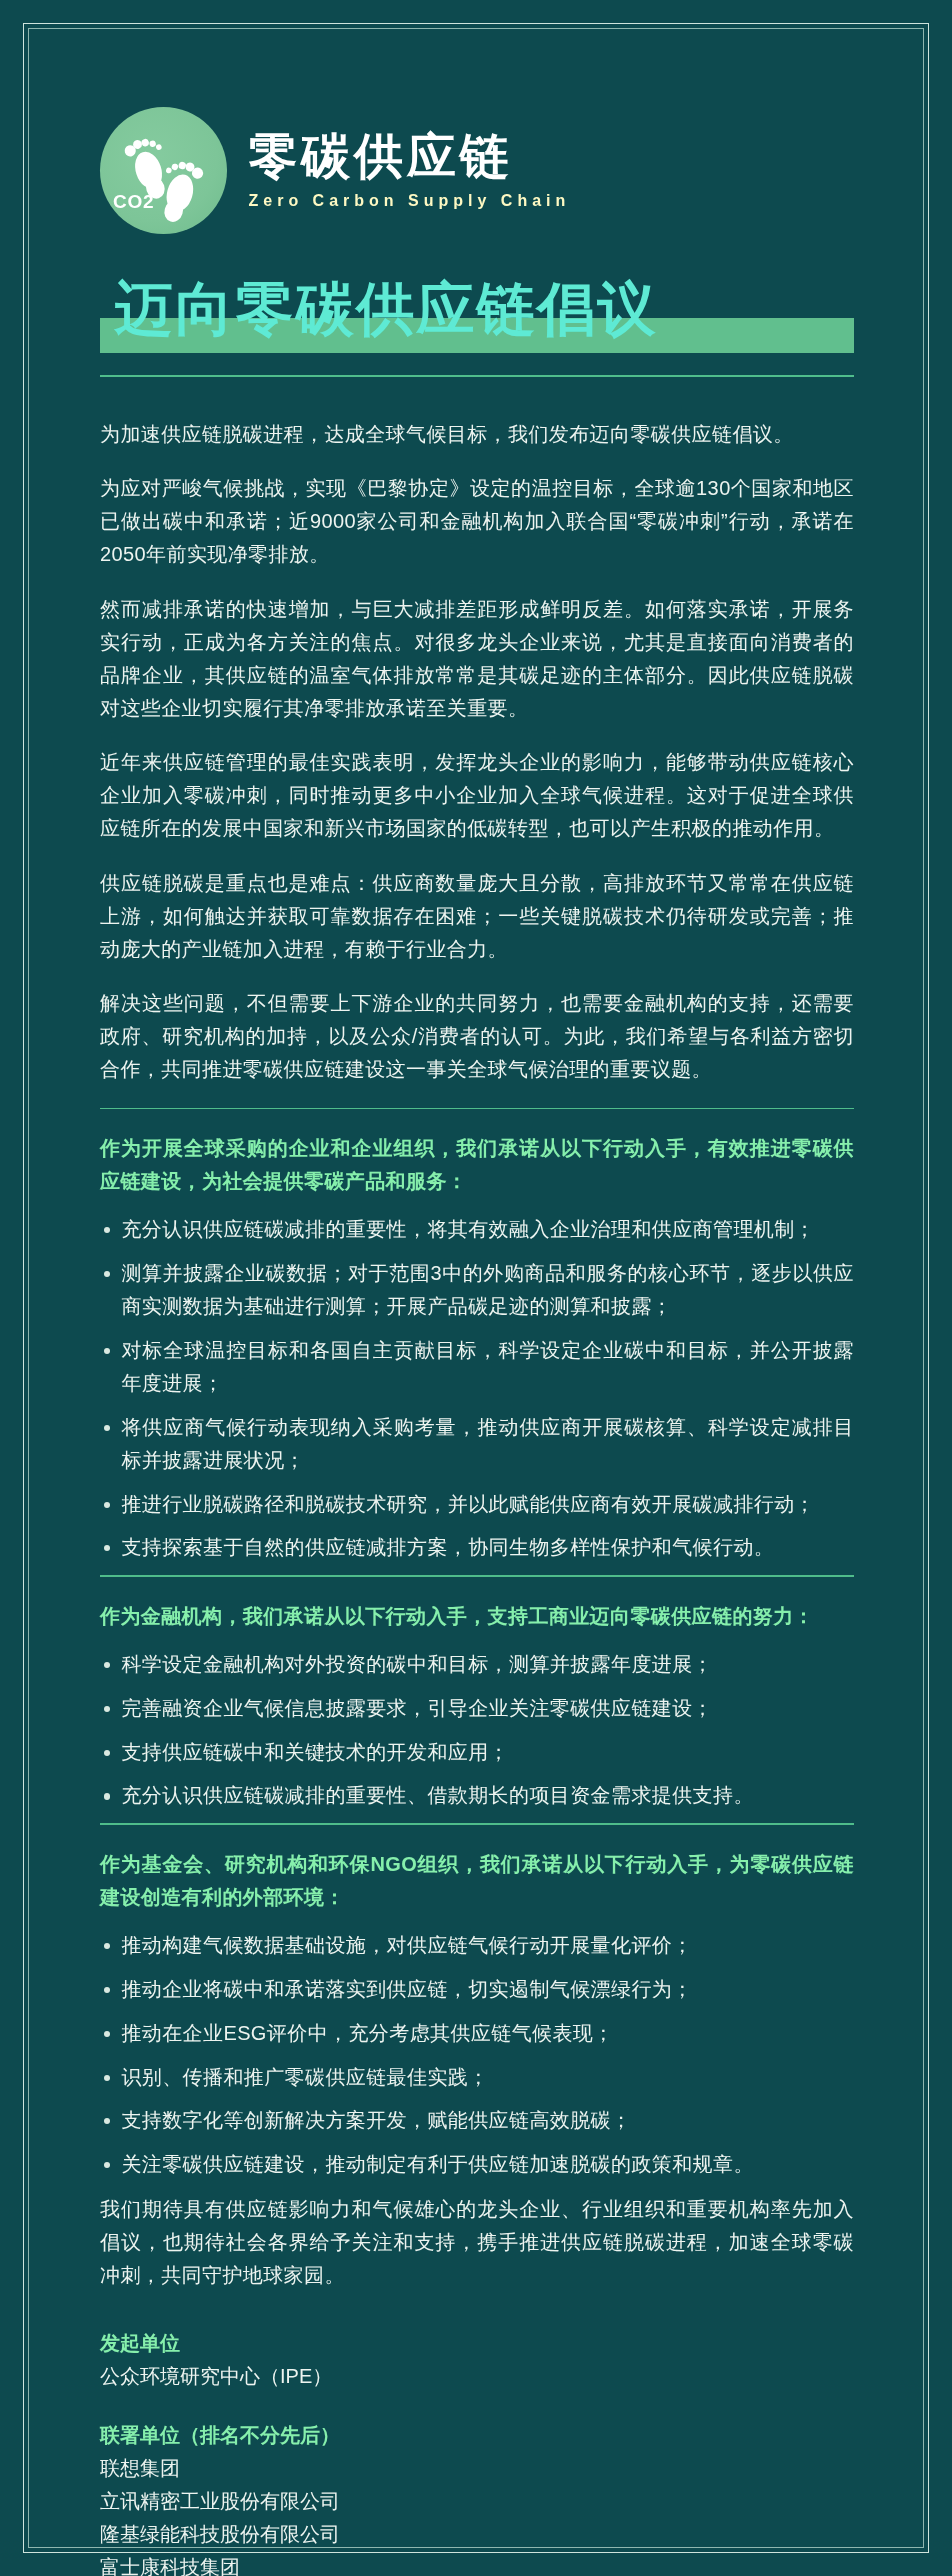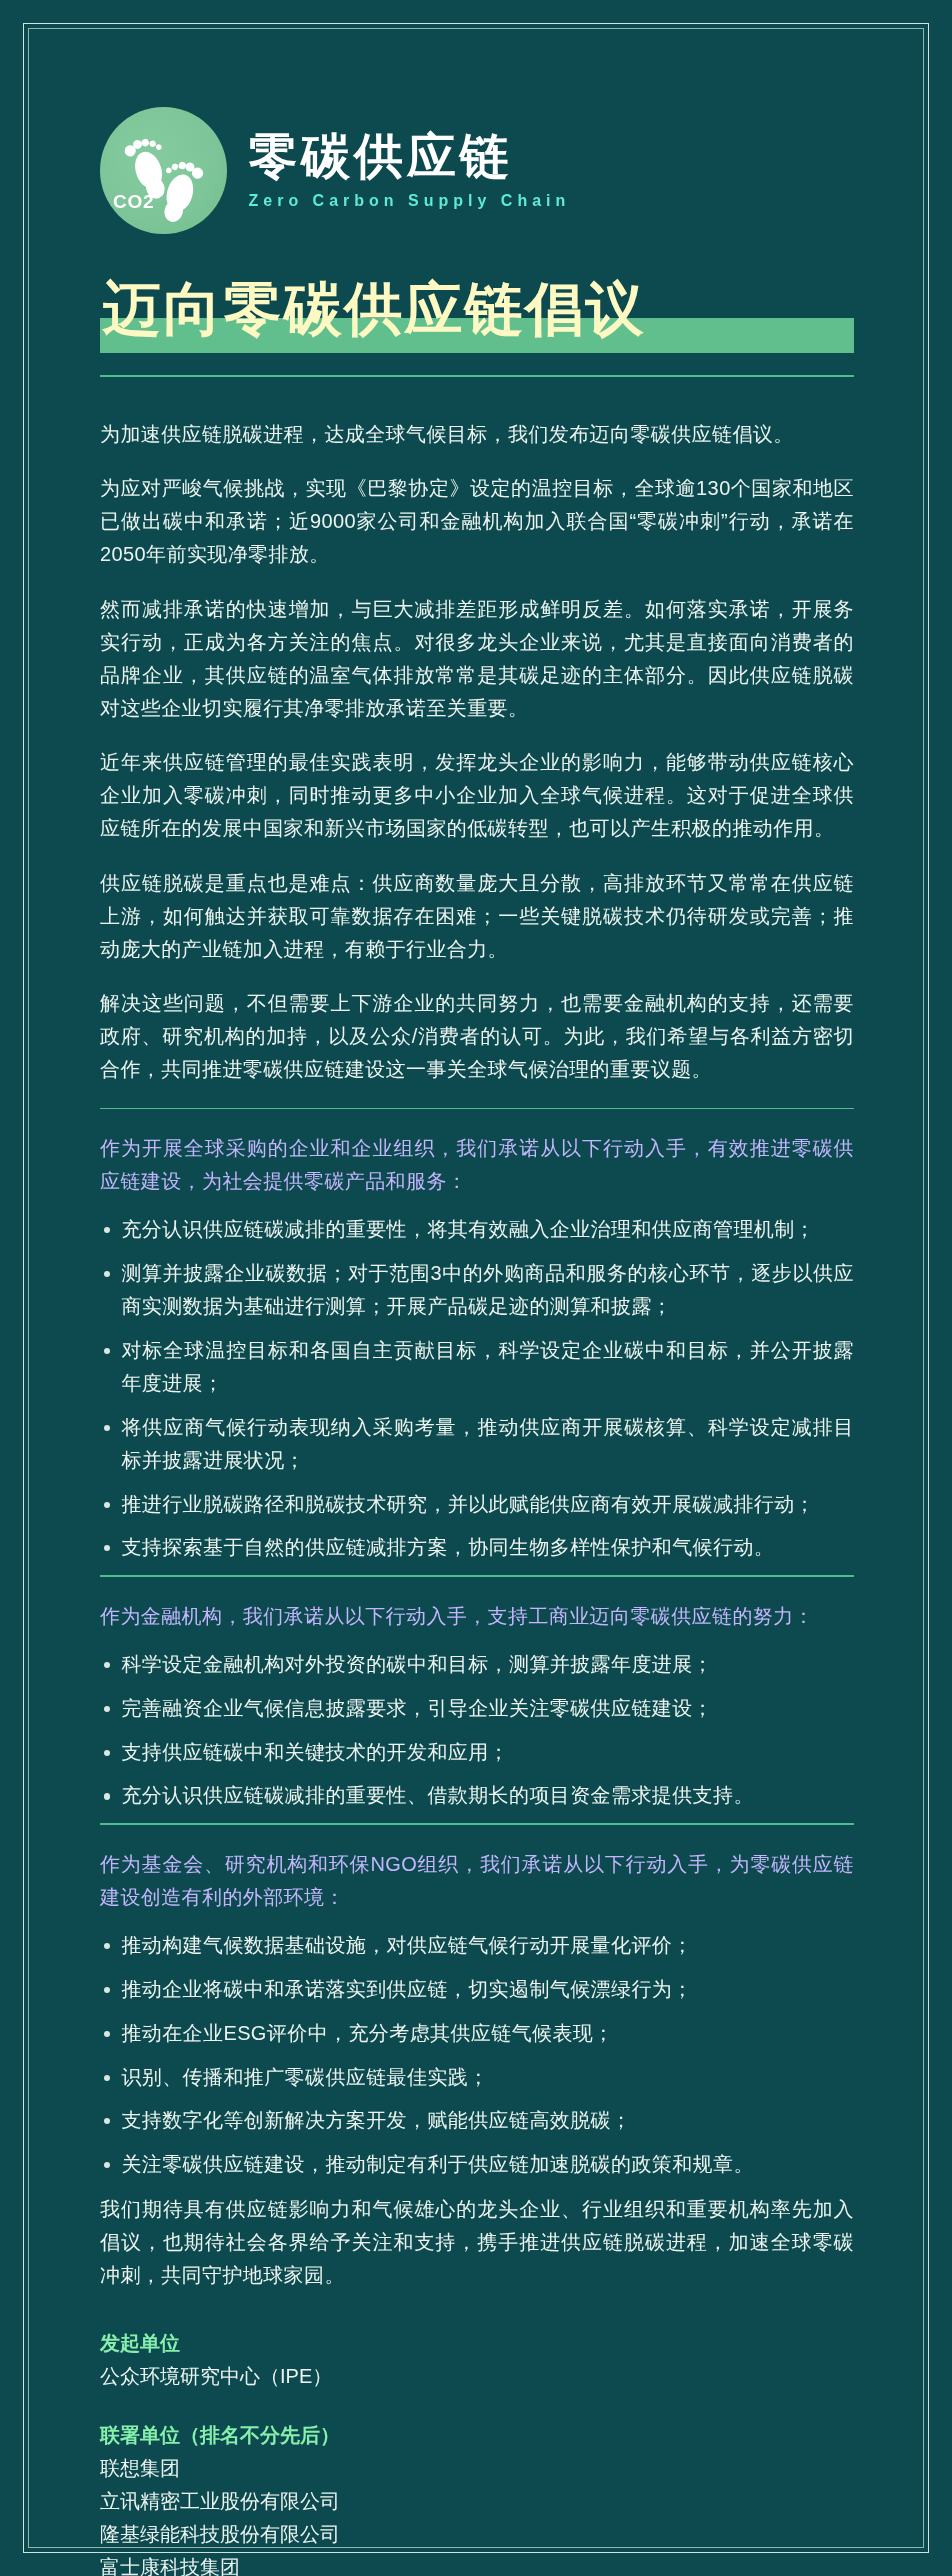--- a/index.html
+++ b/index.html
@@ -15,33 +15,33 @@
   .content{position:absolute;left:100px;top:0;width:754px;}
 
   
   .logo-row{margin-top:106px;display:flex;align-items:center;height:129px;}
   .logo-circle{position:relative;flex:none;width:127px;height:127px;border-radius:50%;
     background:radial-gradient(circle at 42% 40%, #85CB9F 0%, #7DC598 60%, #6FBC8D 100%);}
   .logo-co2{position:absolute;left:13px;bottom:21px;color:#FFFFFF;font-weight:800;font-size:19px;letter-spacing:0.8px;}
   .logo-feet{position:absolute;left:0;top:0;width:127px;height:127px;}
   .logo-text{margin-left:21.5px;}
   .logo-zh{font-size:49px;font-weight:800;color:#FFFFFF;letter-spacing:3.8px;line-height:1.05;}
-  .logo-en{margin-top:10px;font-size:16px;font-weight:700;color:#5eead4;letter-spacing:5px;}
+  .logo-en{margin-top:10px;font-size:16px;font-weight:700;color:#fef9c3;letter-spacing:5px;}
 
   
   .title-wrap{position:relative;margin-top:43px;height:77px;}
   .title-bar{position:absolute;left:0;top:40px;width:754px;height:35px;background:#61BF8E;}
-  .title-text{position:absolute;left:3px;top:0;font-size:58px;line-height:61px;font-weight:800;color:#fef9c3;letter-spacing:2.3px;white-space:nowrap;}
+  .title-text{position:absolute;left:15px;top:0;font-size:58px;line-height:61px;font-weight:800;color:#5eead4;letter-spacing:2.3px;white-space:nowrap;}
   .title-divider{margin-top:20px;height:1.5px;background:#50BE8C;}
 
   
   .body{margin-top:41px;font-size:20px;line-height:33px;color:#EDF4F0;letter-spacing:0.4px;text-align:justify;}
   .para{margin:0 0 21.5px 0;}
   .section-divider{height:1.5px;background:#4FBD8B;margin:3.1px 0 23px 0;}
-  .section-heading{color:#c4b5fd;font-weight:400;margin:0 0 15.4px 0;}
+  .section-heading{color:#86efac;font-weight:700;margin:0 0 15.4px 0;}
   .bullets{list-style:none;margin:0 0 3.1px 0;padding:0;}
   .bullet{display:flex;margin:0 0 10.8px 0;}
   .dot{flex:none;width:6.1px;height:6.1px;border-radius:50%;background:#D9E9E1;margin:14px 11.5px 0 3.8px;}
   .bt{flex:1;}
   .closing{margin:12.3px 0 0 0;}
 
   
   .footer{margin-top:35px;font-size:20px;line-height:33px;color:#EDF4F0;}
   .f-label{font-weight:800;color:#86efac;margin-top:24px;}
   .f-group2{margin-top:26px;}

